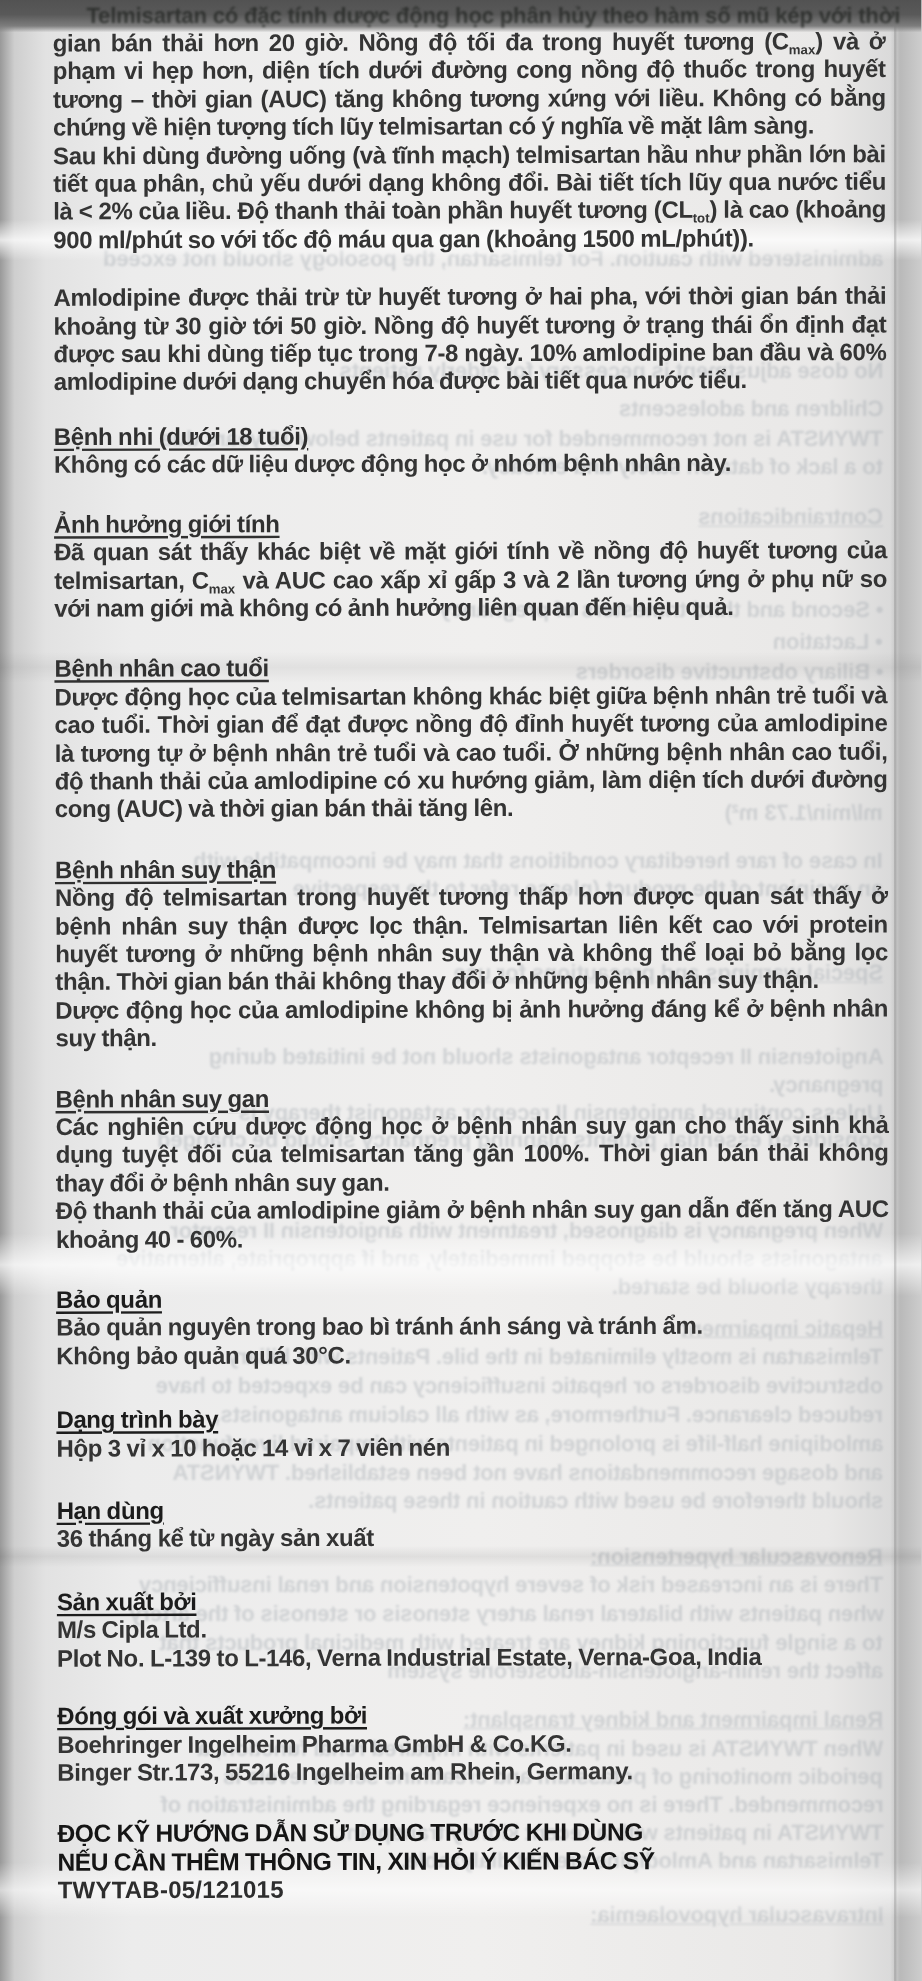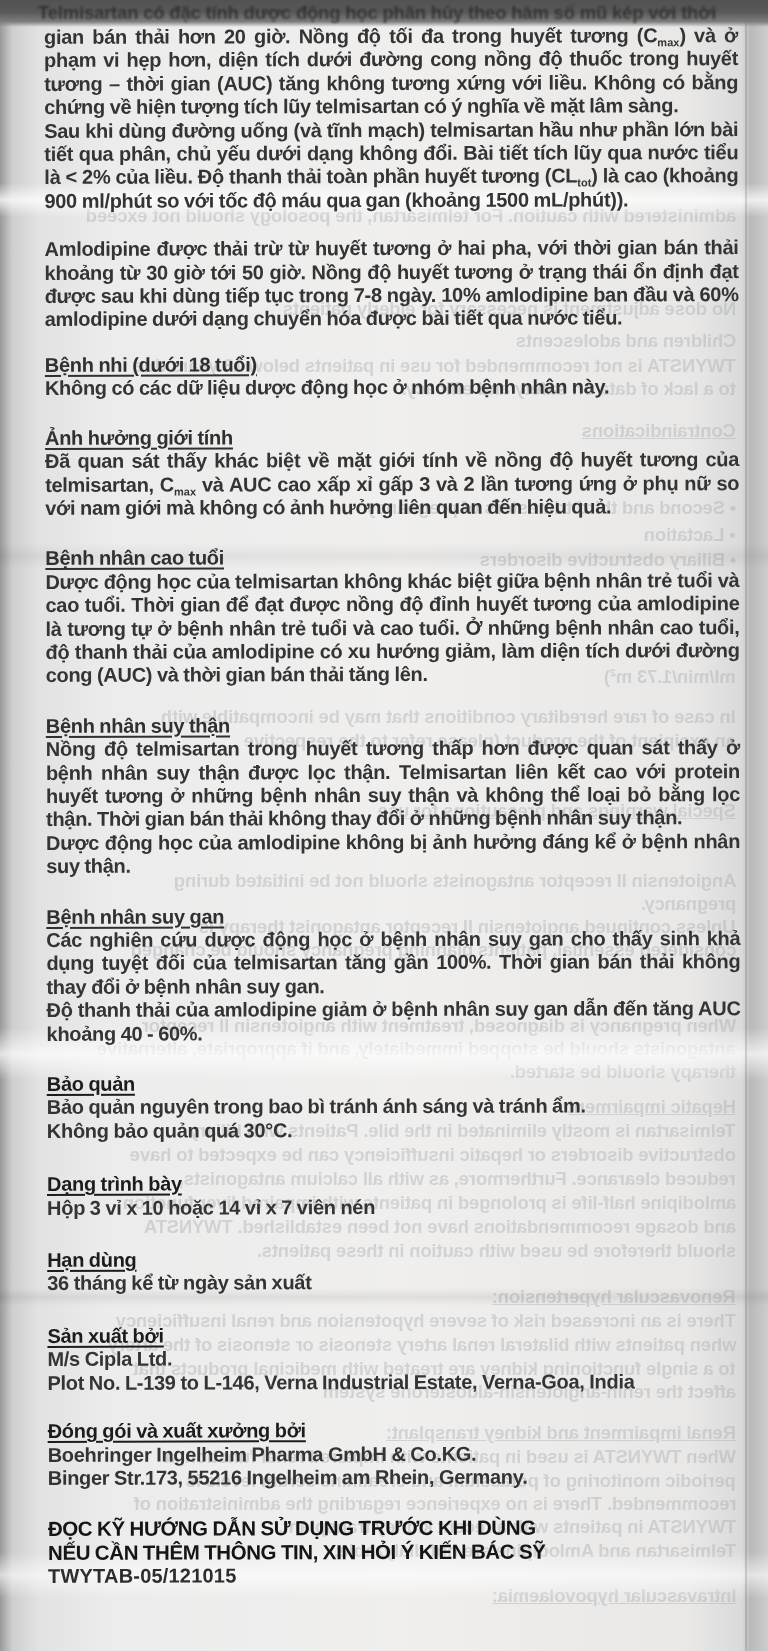--- a/index.html
+++ b/index.html
@@ -19,21 +19,21 @@
   .c4{top:1288px;height:18px;background:linear-gradient(180deg,transparent,rgba(0,0,0,.07),transparent);}
   .c5{top:1552px;height:46px;background:linear-gradient(180deg,transparent,rgba(255,255,255,.6),transparent);}
   .edge-line{position:absolute;top:0;bottom:0;right:21px;width:2px;background:rgba(110,110,110,.28);}
 
   
   .top-band{
     position:absolute;top:0;left:0;right:0;height:27px;
     background:linear-gradient(180deg,#525252 0%,#595959 45%,#7d7d7d 80%,rgba(150,150,150,0) 100%);
   }
   .top-band .cutline{
-    padding:2px 0 0 38px;font-size:18.5px;font-weight:600;letter-spacing:-.2px;
+    padding:2px 0 0 72px;font-size:18.5px;font-weight:600;letter-spacing:-.2px;
     color:rgba(25,28,25,.62);filter:blur(.8px);white-space:nowrap;
   }
 
   
   .ghost-layer{position:absolute;top:0;left:0;right:0;bottom:0;pointer-events:none;}
   .ghost{
     position:absolute;right:32px;white-space:nowrap;transform:scaleX(-1);
     font-size:18.5px;font-weight:600;letter-spacing:-.2px;
     color:#a7adb3;opacity:.42;filter:blur(.7px);
   }

